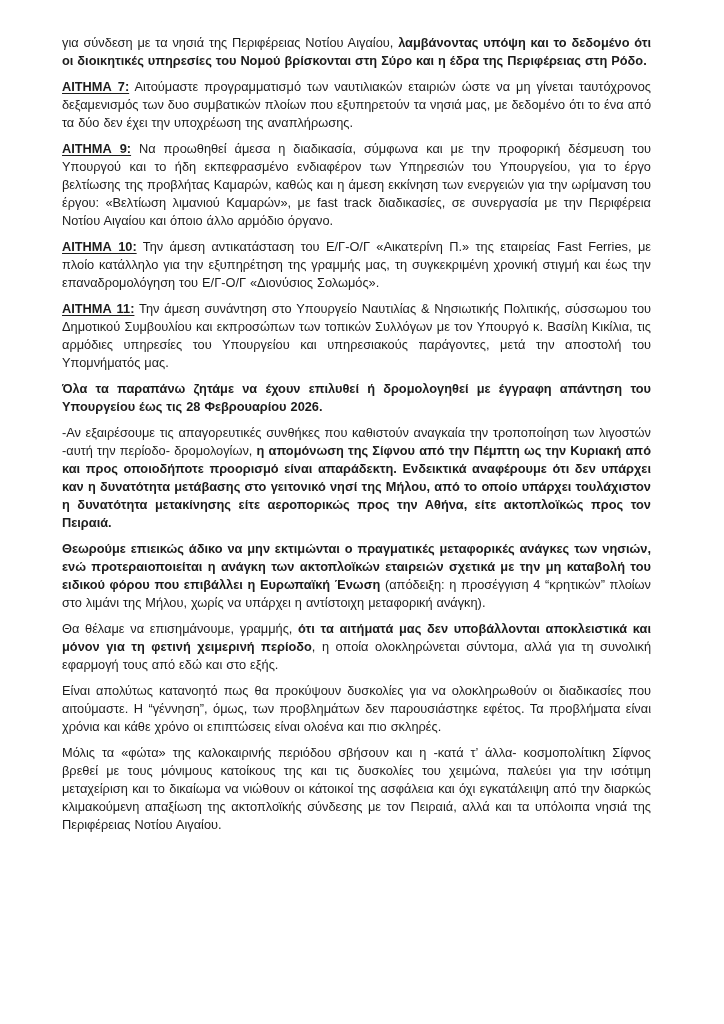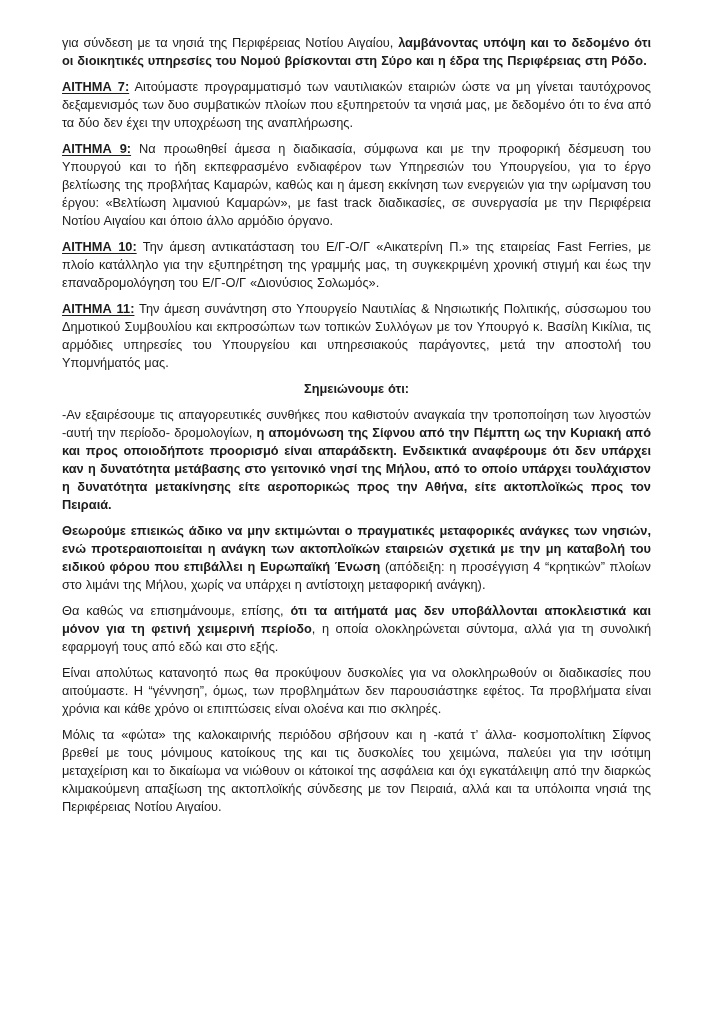--- a/index.html
+++ b/index.html
@@ -35,20 +35,20 @@
 </head>
 <body>
 
 <div class="page">
   <div style="color: rgb(28, 28, 28);">
       <p class="para"><span>για σύνδεση με τα νησιά της Περιφέρειας Νοτίου Αιγαίου, </span><span class="b">λαμβάνοντας υπόψη και το δεδομένο ότι οι διοικητικές υπηρεσίες του Νομού βρίσκονται στη Σύρο και η έδρα της Περιφέρειας στη Ρόδο.</span></p>
       <p class="para"><span class="b u">ΑΙΤΗΜΑ 7:</span><span> Αιτούμαστε προγραμματισμό των ναυτιλιακών εταιριών ώστε να μη γίνεται ταυτόχρονος δεξαμενισμός των δυο συμβατικών πλοίων που εξυπηρετούν τα νησιά μας, με δεδομένο ότι το ένα από τα δύο δεν έχει την υποχρέωση της αναπλήρωσης.</span></p>
       <p class="para"><span class="b u">ΑΙΤΗΜΑ 9:</span><span> Να προωθηθεί άμεσα η διαδικασία, σύμφωνα και με την προφορική δέσμευση του Υπουργού και το ήδη εκπεφρασμένο ενδιαφέρον των Υπηρεσιών του Υπουργείου, για το έργο βελτίωσης της προβλήτας Καμαρών, καθώς και η άμεση εκκίνηση των ενεργειών για την ωρίμανση του έργου: «Βελτίωση λιμανιού Καμαρών», με fast track διαδικασίες, σε συνεργασία με την Περιφέρεια Νοτίου Αιγαίου και όποιο άλλο αρμόδιο όργανο.</span></p>
       <p class="para"><span class="b u">ΑΙΤΗΜΑ 10:</span><span> Την άμεση αντικατάσταση του Ε/Γ-Ο/Γ «Αικατερίνη Π.» της εταιρείας Fast Ferries, με πλοίο κατάλληλο για την εξυπηρέτηση της γραμμής μας, τη συγκεκριμένη χρονική στιγμή και έως την επαναδρομολόγηση του Ε/Γ-Ο/Γ «Διονύσιος Σολωμός».</span></p>
       <p class="para"><span class="b u">ΑΙΤΗΜΑ 11:</span><span> Την άμεση συνάντηση στο Υπουργείο Ναυτιλίας &amp; Νησιωτικής Πολιτικής, σύσσωμου του Δημοτικού Συμβουλίου και εκπροσώπων των τοπικών Συλλόγων με τον Υπουργό κ. Βασίλη Κικίλια, τις αρμόδιες υπηρεσίες του Υπουργείου και υπηρεσιακούς παράγοντες, μετά την αποστολή του Υπομνήματός μας.</span></p>
-      <p class="para center"><span class="b">Σημειώνουμε ότι:</span></p>
+      <p class="para"><span class="b">Όλα τα παραπάνω ζητάμε να έχουν επιλυθεί ή δρομολογηθεί με έγγραφη απάντηση του Υπουργείου έως τις 28 Φεβρουαρίου 2026.</span></p>
       <p class="para"><span>-Αν εξαιρέσουμε τις απαγορευτικές συνθήκες που καθιστούν αναγκαία την τροποποίηση των λιγοστών -αυτή την περίοδο- δρομολογίων, </span><span class="b">η απομόνωση της Σίφνου από την Πέμπτη ως την Κυριακή από και προς οποιοδήποτε προορισμό είναι απαράδεκτη. Ενδεικτικά αναφέρουμε ότι δεν υπάρχει καν η δυνατότητα μετάβασης στο γειτονικό νησί της Μήλου, από το οποίο υπάρχει τουλάχιστον η δυνατότητα μετακίνησης είτε αεροπορικώς προς την Αθήνα, είτε ακτοπλοϊκώς προς τον Πειραιά.</span></p>
       <p class="para"><span class="b">Θεωρούμε επιεικώς άδικο να μην εκτιμώνται ο πραγματικές μεταφορικές ανάγκες των νησιών, ενώ προτεραιοποιείται η ανάγκη των ακτοπλοϊκών εταιρειών σχετικά με την μη καταβολή του ειδικού φόρου που επιβάλλει η Ευρωπαϊκή Ένωση </span><span>(απόδειξη: η προσέγγιση 4 “κρητικών” πλοίων στο λιμάνι της Μήλου, χωρίς να υπάρχει η αντίστοιχη μεταφορική ανάγκη).</span></p>
-      <p class="para"><span>Θα καθώς να επισημάνουμε, επίσης, </span><span class="b">ότι τα αιτήματά μας δεν υποβάλλονται αποκλειστικά και μόνον για τη φετινή χειμερινή περίοδο</span><span>, η οποία ολοκληρώνεται σύντομα, αλλά για τη συνολική εφαρμογή τους από εδώ και στο εξής.</span></p>
+      <p class="para"><span>Θα θέλαμε να επισημάνουμε, γραμμής, </span><span class="b">ότι τα αιτήματά μας δεν υποβάλλονται αποκλειστικά και μόνον για τη φετινή χειμερινή περίοδο</span><span>, η οποία ολοκληρώνεται σύντομα, αλλά για τη συνολική εφαρμογή τους από εδώ και στο εξής.</span></p>
       <p class="para"><span>Είναι απολύτως κατανοητό πως θα προκύψουν δυσκολίες για να ολοκληρωθούν οι διαδικασίες που αιτούμαστε. Η “γέννηση”, όμως, των προβλημάτων δεν παρουσιάστηκε εφέτος. Τα προβλήματα είναι χρόνια και κάθε χρόνο οι επιπτώσεις είναι ολοένα και πιο σκληρές.</span></p>
       <p class="para"><span>Μόλις τα «φώτα» της καλοκαιρινής περιόδου σβήσουν και η -κατά τ’ άλλα- κοσμοπολίτικη Σίφνος βρεθεί με τους μόνιμους κατοίκους της και τις δυσκολίες του χειμώνα, παλεύει για την ισότιμη μεταχείριση και το δικαίωμα να νιώθουν οι κάτοικοί της ασφάλεια και όχι εγκατάλειψη από την διαρκώς κλιμακούμενη απαξίωση της ακτοπλοϊκής σύνδεσης με τον Πειραιά, αλλά και τα υπόλοιπα νησιά της Περιφέρειας Νοτίου Αιγαίου.</span></p>
     </div>
 </div>
 
 </body></html>

